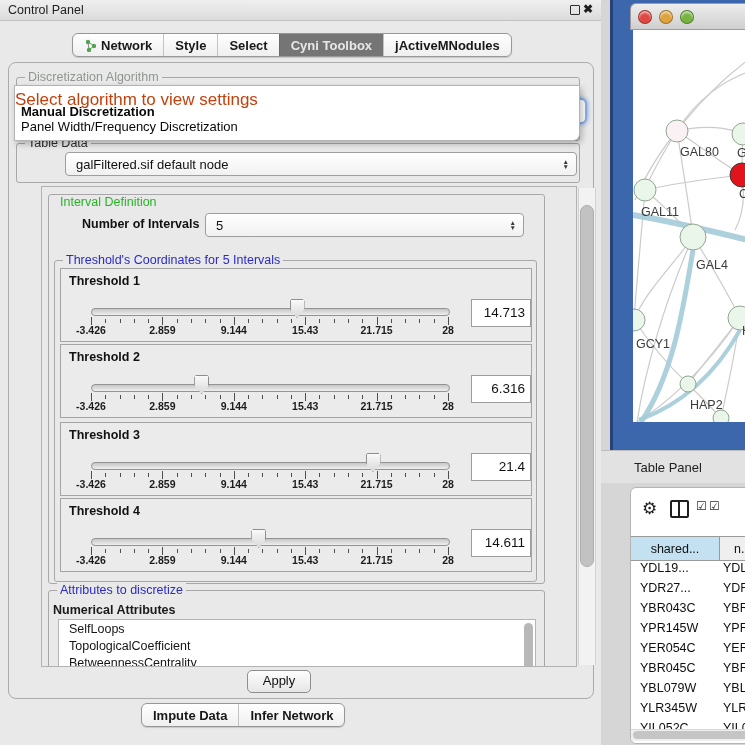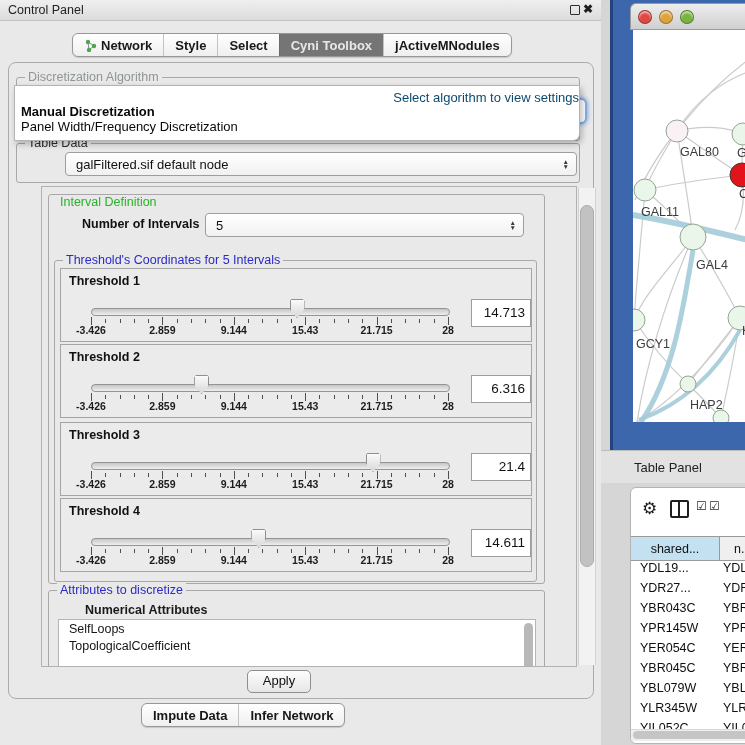--- a/index.html
+++ b/index.html
@@ -38,21 +38,21 @@
 
   
   .combo{position:absolute;background:linear-gradient(#FFFFFF,#F1F1F1);border:1px solid #9E9E9E;border-radius:4px;
          font-size:13px;color:#111;display:flex;align-items:center;padding-left:10px;}
   .combo .arrows{position:absolute;right:7px;top:0;height:100%;display:flex;flex-direction:column;justify-content:center;
                  font-size:6.5px;line-height:5.5px;color:#3A3A3A;}
 
   
   #algo-popup{left:13px;top:84px;width:564px;height:54px;background:#FFFFFF;border:1px solid #B3B3B3;
               border-radius:0 0 7px 0;box-shadow:2px 3px 6px rgba(0,0,0,.25);z-index:10;}
-  #algo-prompt{position:absolute;top:4px;left:0;width:100%;text-align:right;color:#0c4a6e;font-size:13px;}
+  #algo-prompt{position:absolute;top:4px;left:0;width:100%;text-align:left;color:#c2410c;font-size:17px;}
   .algo-option{position:absolute;left:6px;font-size:13px;color:#090909;white-space:nowrap;}
   #combo-focus-stub{left:556px;top:97px;width:26px;height:22px;background:#FDFDFF;border:2px solid #85AEE0;
                     border-radius:0 6px 6px 0;box-shadow:0 0 5px rgba(90,140,220,.95);z-index:5;}
   #combo-focus-stub .arrows{position:absolute;right:4px;top:3px;font-size:6.5px;line-height:5.5px;color:#3A3A3A;}
 
   
   #viewport{left:40px;top:185px;width:534px;height:479px;border:1px solid #B2B2B2;overflow:hidden;background:#E9E9E9;}
 
   #num-intervals-label{left:40px;top:30px;font-size:12.5px;font-weight:bold;color:#111;}
   #num-intervals-combo{left:163px;top:26px;width:307px;height:22px;}
@@ -337,25 +337,26 @@
               <div class="tick-label" style="left: 244.2px;">15.43</div>
               <div class="tick-label" style="left: 315.6px;">21.715</div>
               <div class="tick-label" style="left: 387px;">28</div>
               <div class="thumb" style="left: 190.288px;"></div>
               <div class="value-box">14.611</div>
             </div>
           </div>
 
         <div class="group" style="left:6px;top:403px;width:495px;height:120px;">
           <span class="legend blue">Attributes to discretize</span>
-          <span class="abs" style="left:4px;top:12px;font-weight:bold;font-size:12.5px;margin-left:32px;">Numerical Attributes</span>
+          <span class="abs" style="left:4px;top:12px;font-weight:bold;font-size:12.5px;">Numerical Attributes</span>
           <div id="attr-list">
             <div id="attr-items">
                 <div class="attr-item">SelfLoops</div>
                 <div class="attr-item">TopologicalCoefficient</div>
+                <div class="attr-item">BetweennessCentrality</div>
               </div>
             <div id="attr-scroll-thumb"></div>
           </div>
         </div>
       </div>
 
       <div id="main-scroll-track" class="abs" style="left:569px;top:125px;"></div>
       <div id="main-scroll-thumb" class="abs" style="left:571px;top:142px;"></div>
 
       <div id="apply-btn" class="abs" style="left:238px;top:607px;">Apply</div>

